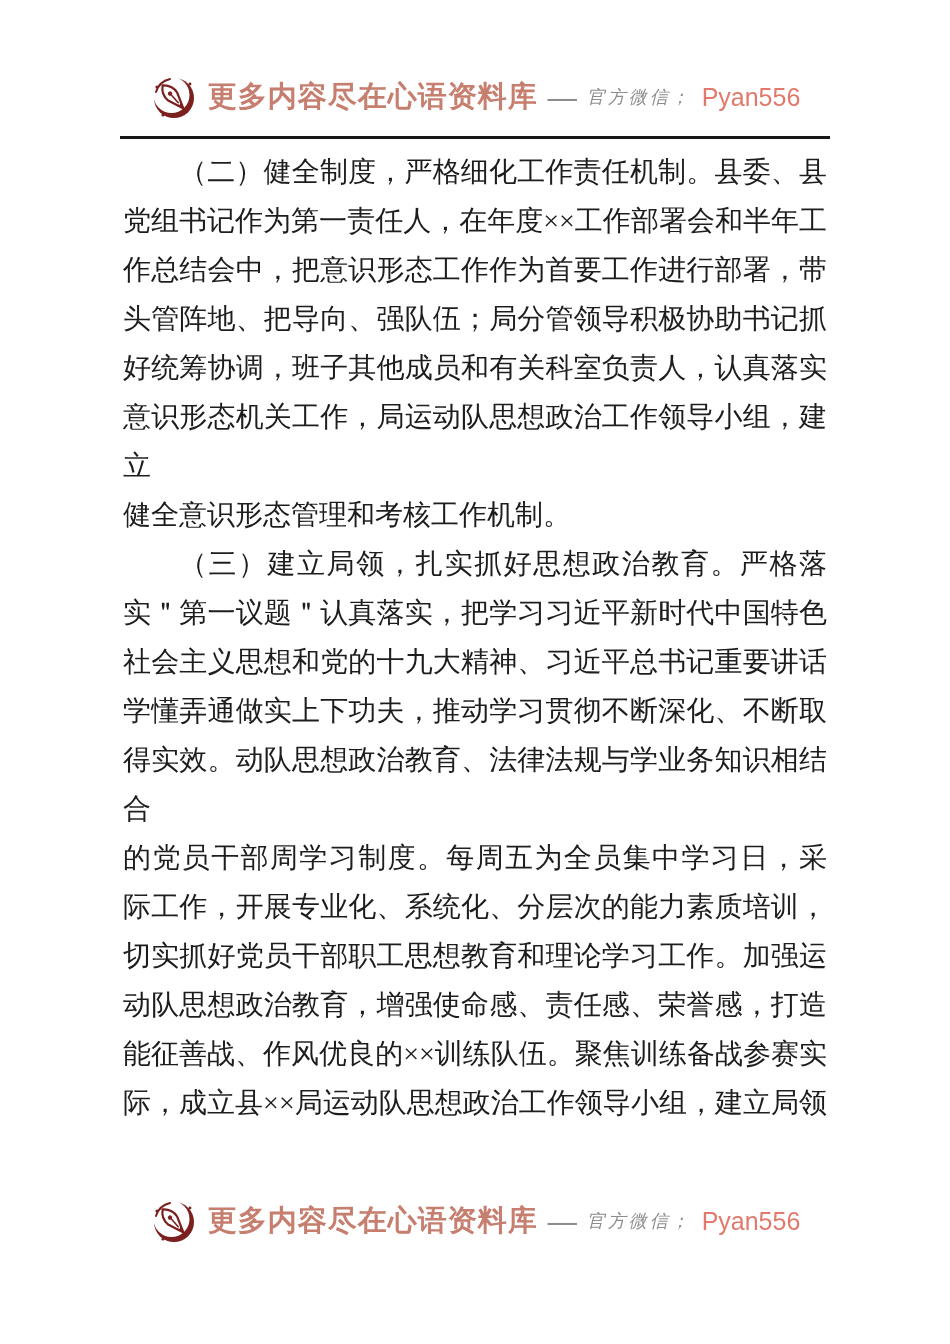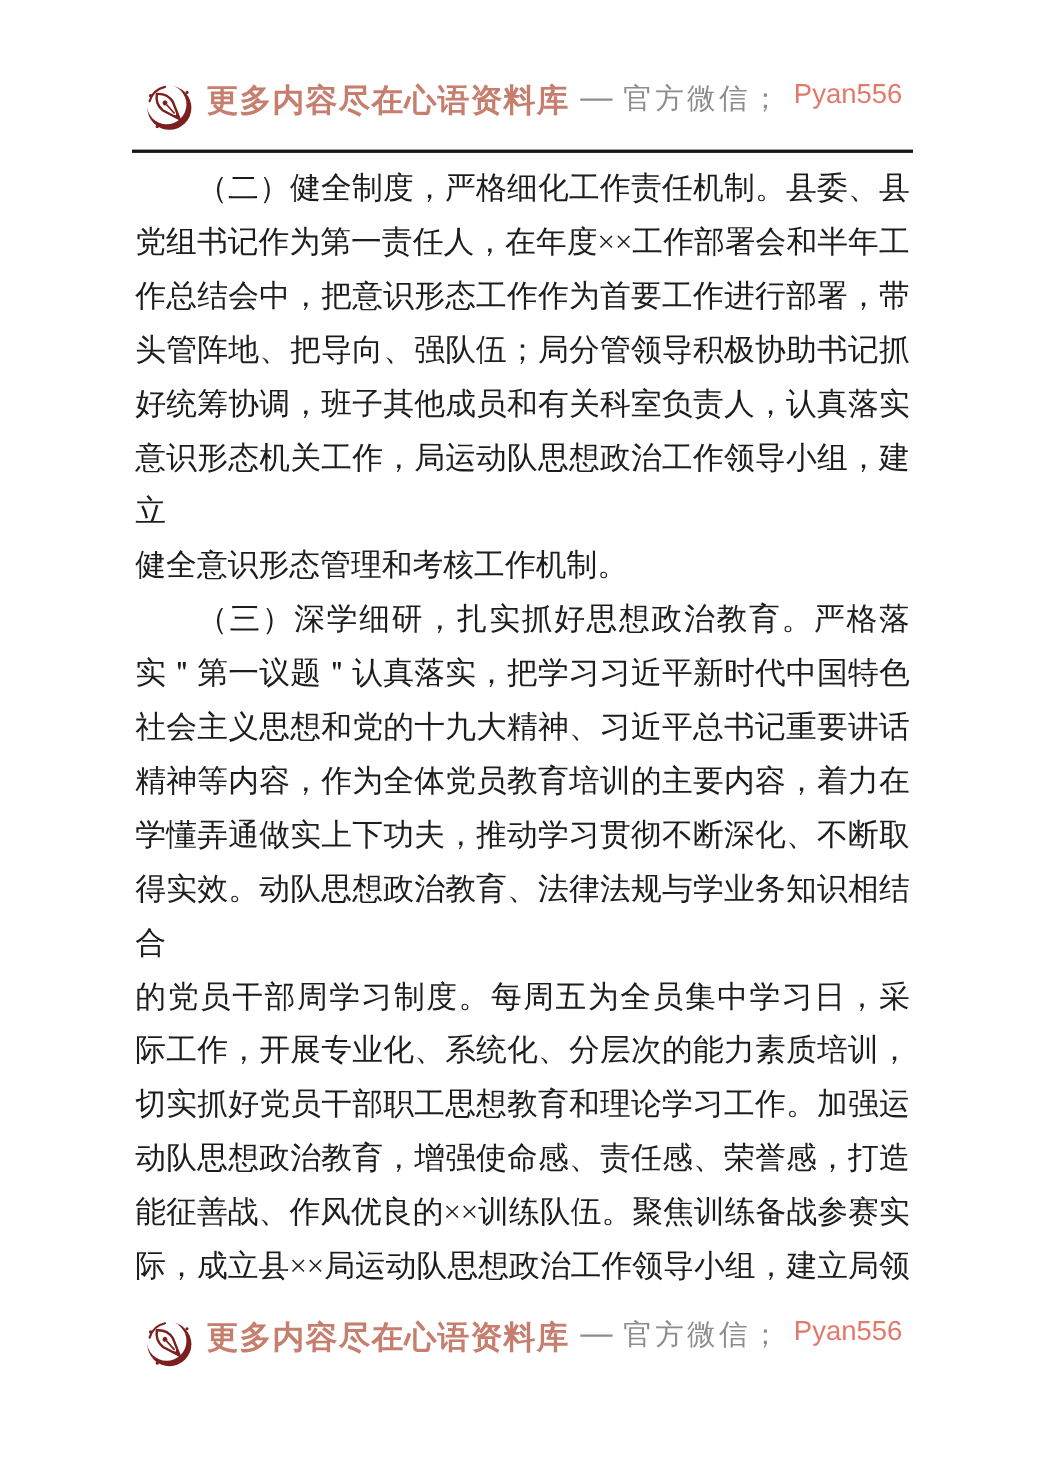--- a/index.html
+++ b/index.html
@@ -5,42 +5,43 @@
   html,body { margin:0; padding:0; background:#ffffff; }
   .page {
     position:relative;
     width:950px; height:1344px;
     background:#ffffff;
     overflow:hidden;
     font-family:"Liberation Serif","DejaVu Serif",serif;
   }
   .watermark-row {
     display:flex;
-    align-items:flex-start;
+    align-items:center;
     justify-content:center;
     gap:10px;
   }
   .header { padding-top:72px; }
   .logo-badge { width:48px; height:50px; flex:0 0 auto; }
   .logo-badge svg { display:block; width:48px; height:50px; }
   .brand {
     font-size:29px;
     font-weight:bold;
     color:#c67f6f;
     letter-spacing:1px;
     white-space:nowrap;
   }
   .sep {
     font-size:29px;
     font-weight:bold;
     color:#8d8d8d;
   }
   .wechat-label {
-    font-size:26px;
+    font-size:18px;
     color:#8d8d8d;
+    font-style:italic;
     letter-spacing:3px;
     white-space:nowrap;
   }
   .wechat-id {
     font-family:"Liberation Sans","DejaVu Sans",sans-serif;
     font-size:25px;
     color:#e2796b;
     white-space:nowrap;
   }
   .header-rule {
@@ -105,24 +106,23 @@
       <div class="paragraph">
         <div class="line indent">（二）健全制度，严格细化工作责任机制。县委、县</div>
         <div class="line">党组书记作为第一责任人，在年度××工作部署会和半年工</div>
         <div class="line">作总结会中，把意识形态工作作为首要工作进行部署，带</div>
         <div class="line">头管阵地、把导向、强队伍；局分管领导积极协助书记抓</div>
         <div class="line">好统筹协调，班子其他成员和有关科室负责人，认真落实</div>
         <div class="line">意识形态机关工作，局运动队思想政治工作领导小组，建立</div>
         <div class="line end">健全意识形态管理和考核工作机制。</div>
       </div>
       <div class="paragraph">
-        <div class="line indent">（三）深学细研，扎实抓好思想政治教育。严格落</div>
+        <div class="line indent">（三）建立局领，扎实抓好思想政治教育。严格落</div>
         <div class="line">实＂第一议题＂认真落实，把学习习近平新时代中国特色</div>
         <div class="line">社会主义思想和党的十九大精神、习近平总书记重要讲话</div>
-        <div class="line">精神等内容，作为全体党员教育培训的主要内容，着力在</div>
         <div class="line">学懂弄通做实上下功夫，推动学习贯彻不断深化、不断取</div>
         <div class="line">得实效。动队思想政治教育、法律法规与学业务知识相结合</div>
         <div class="line">的党员干部周学习制度。每周五为全员集中学习日，采</div>
         <div class="line">际工作，开展专业化、系统化、分层次的能力素质培训，</div>
         <div class="line">切实抓好党员干部职工思想教育和理论学习工作。加强运</div>
         <div class="line">动队思想政治教育，增强使命感、责任感、荣誉感，打造</div>
         <div class="line">能征善战、作风优良的××训练队伍。聚焦训练备战参赛实</div>
         <div class="line">际，成立县××局运动队思想政治工作领导小组，建立局领</div>
       </div>
     </div>

